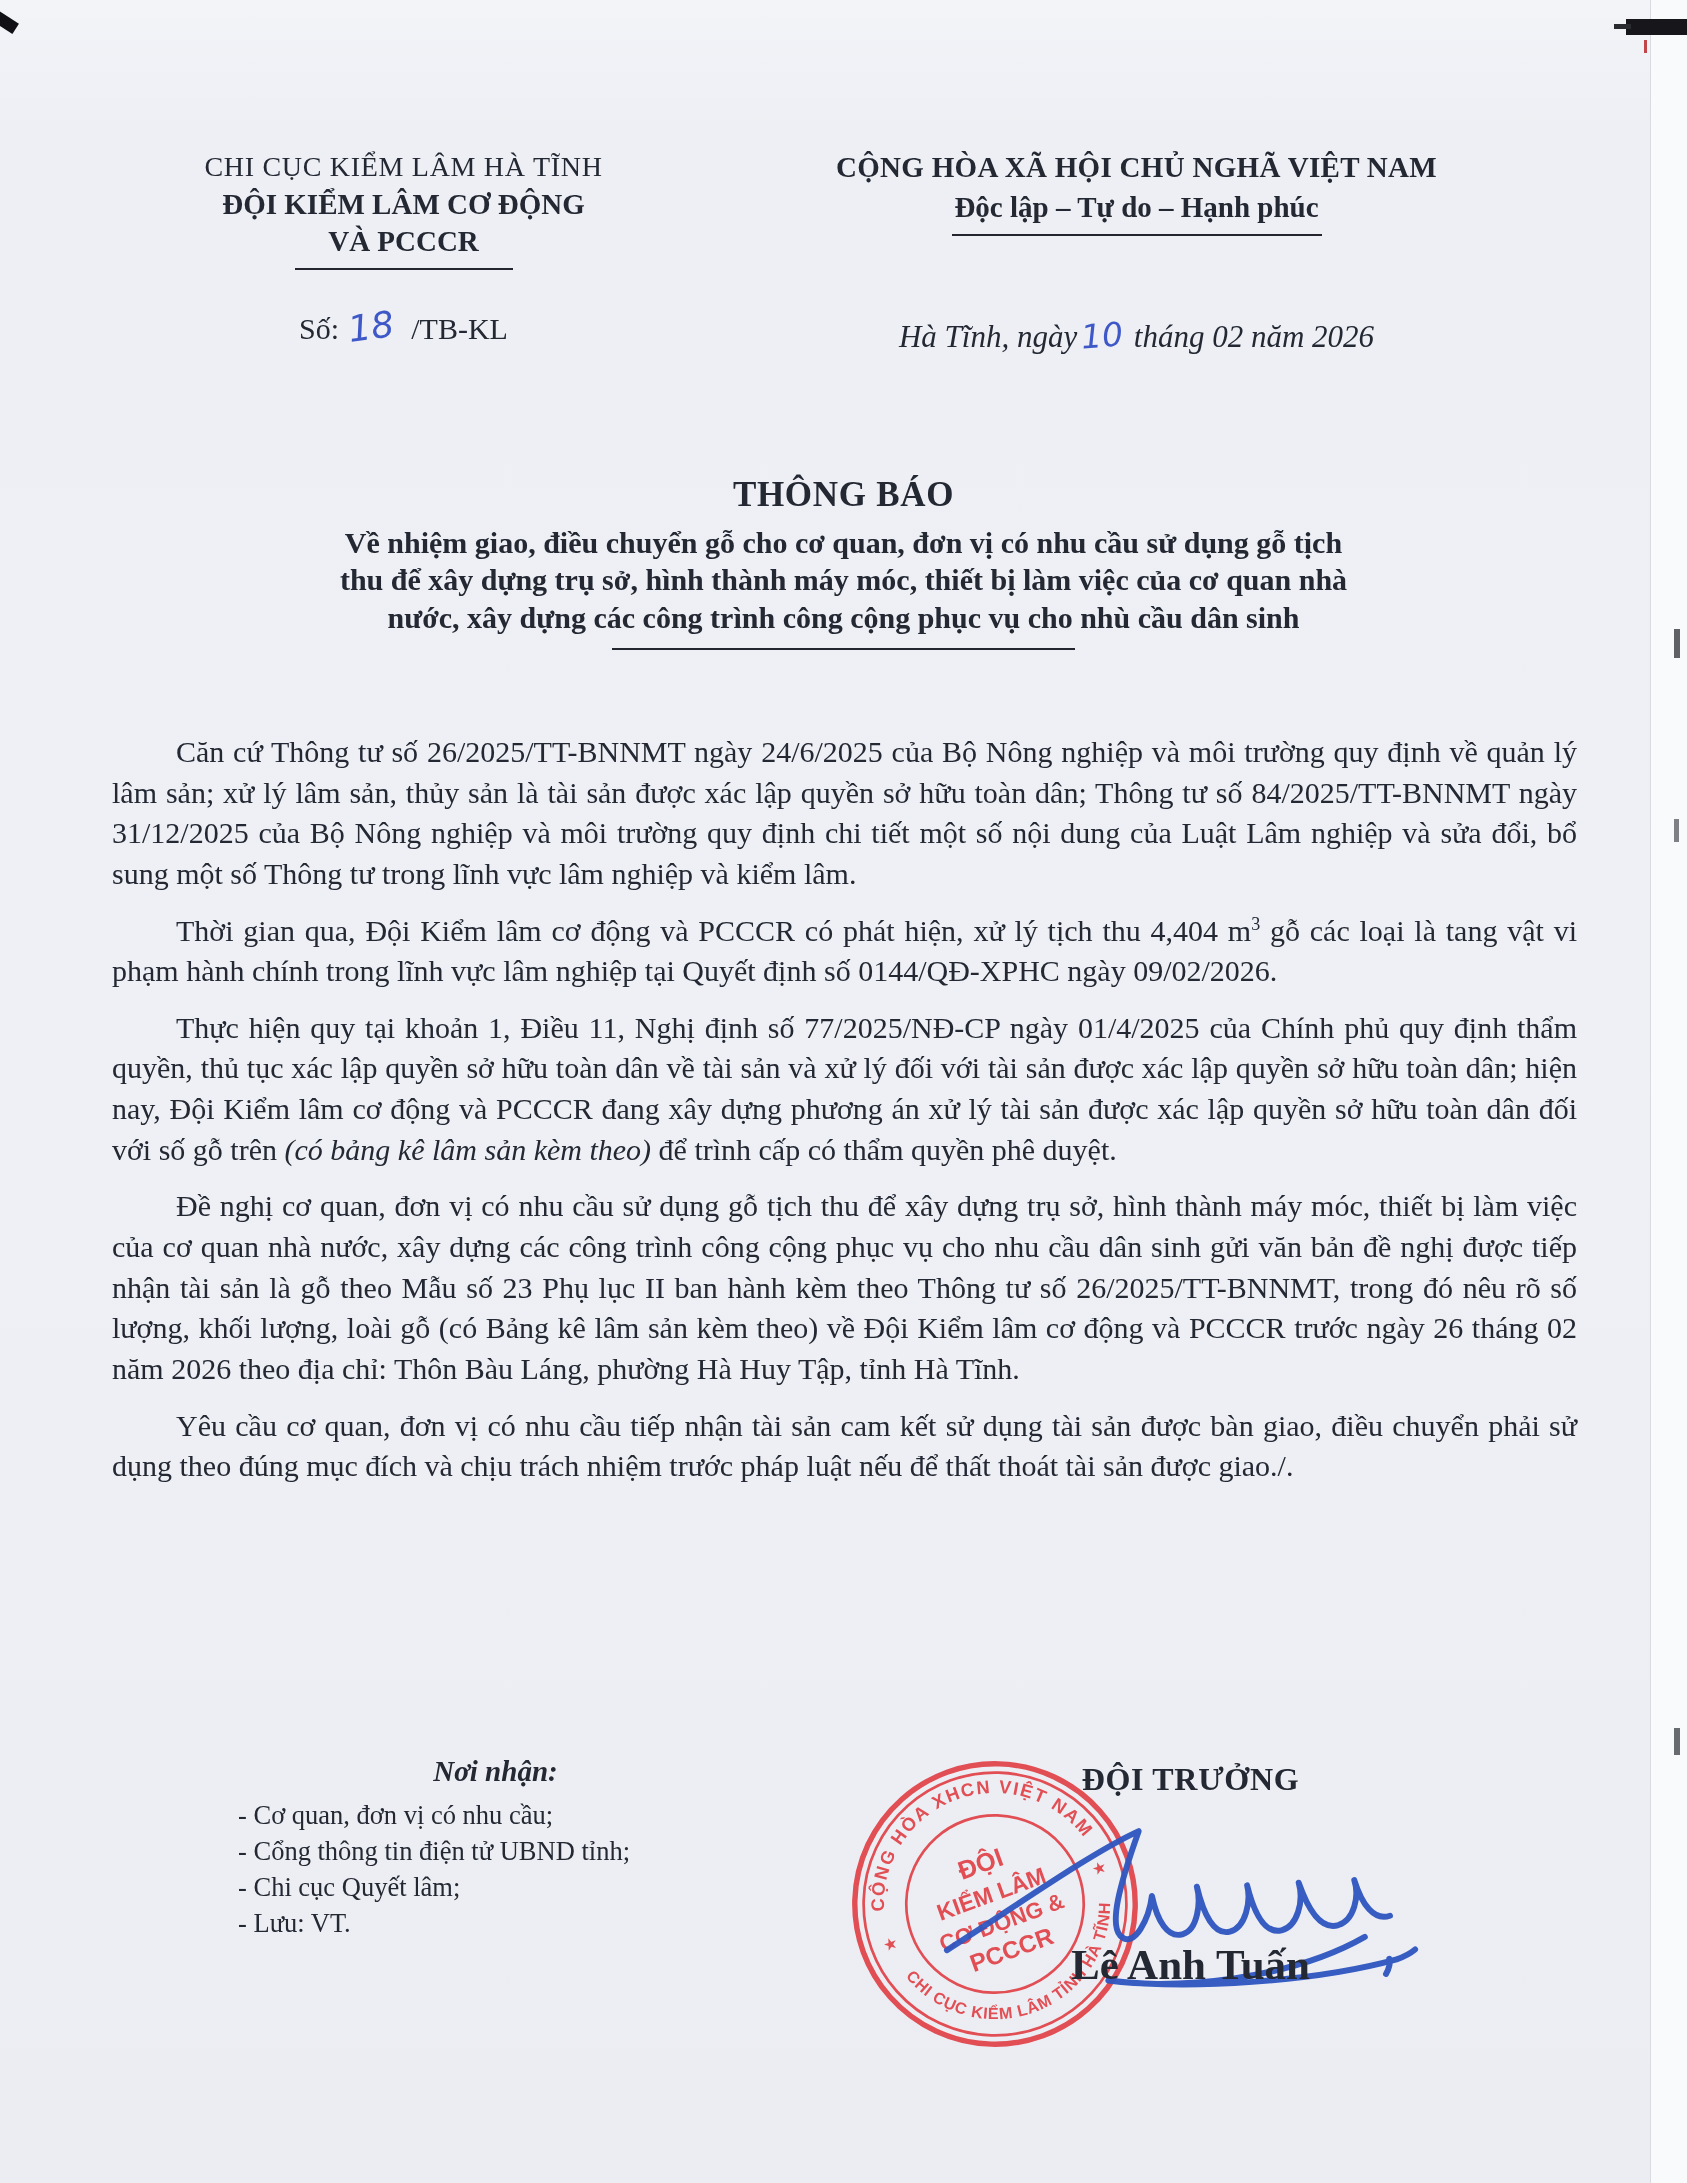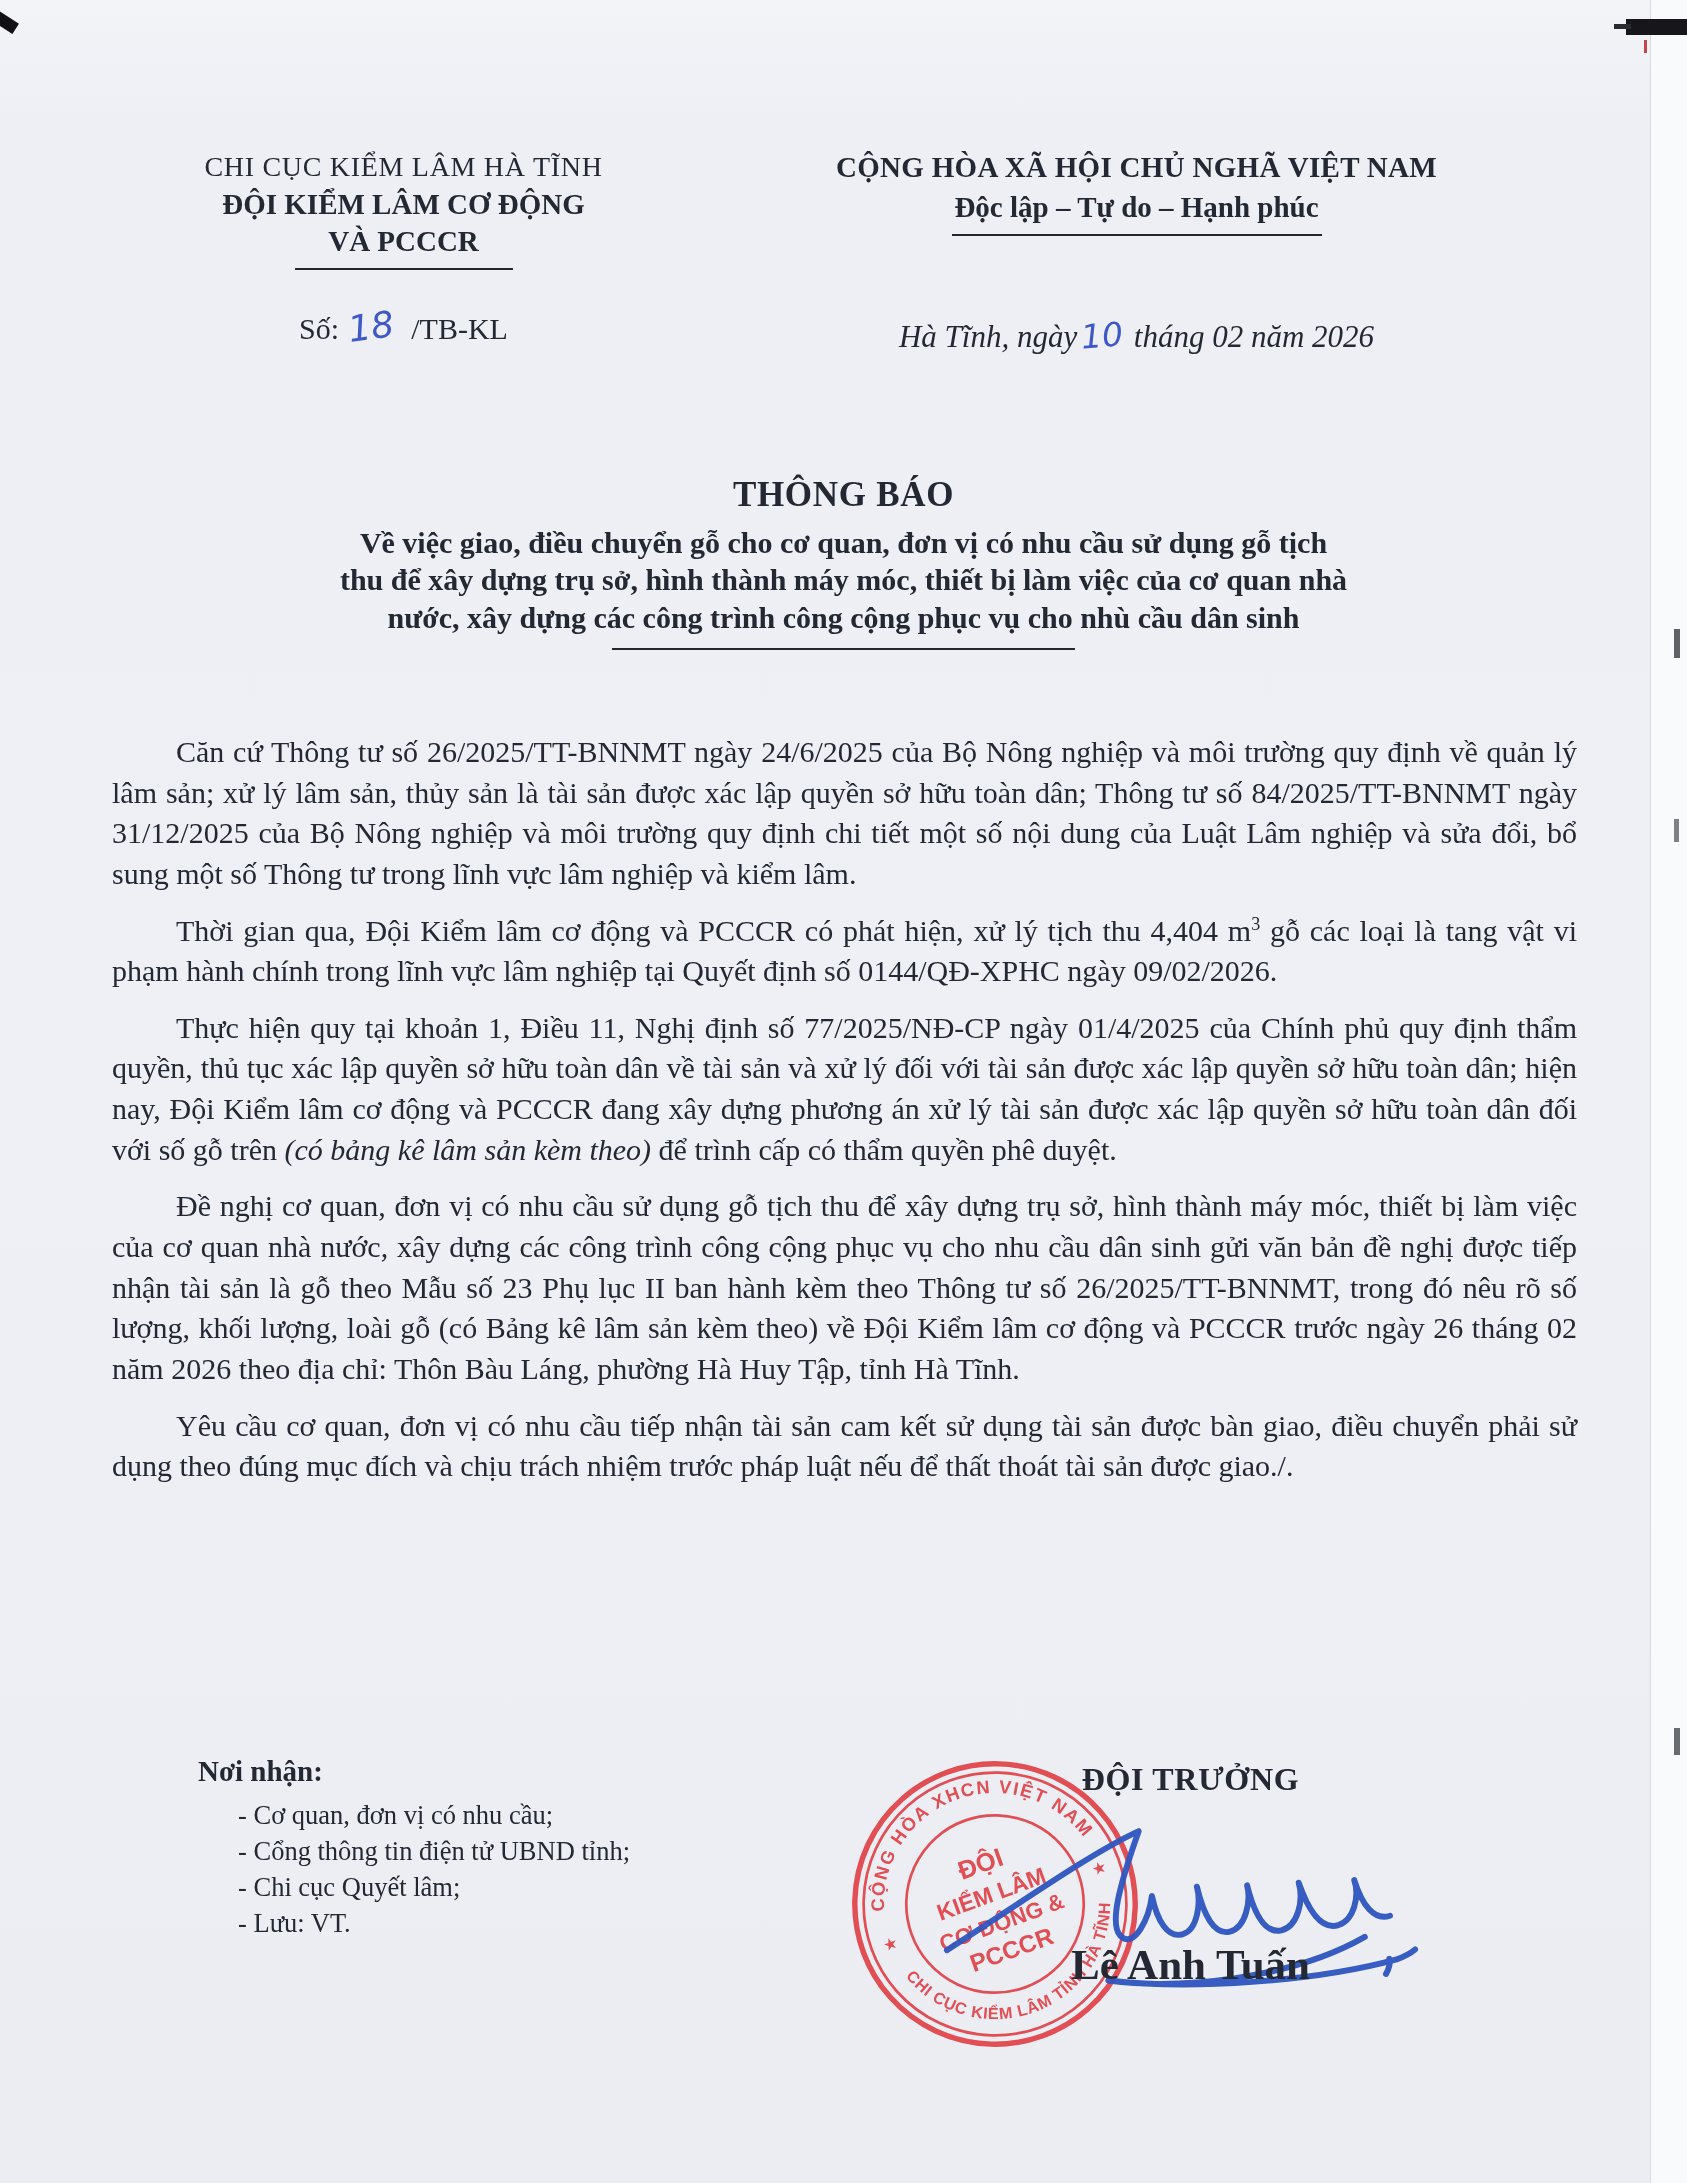--- a/index.html
+++ b/index.html
@@ -47,21 +47,21 @@
   .title-block .tl{font-size:30px;font-weight:bold;line-height:1.24;}
   .title-block .t0{margin-bottom:9.3px;}
   .title-rule{margin:12px auto 0;width:463px;border-bottom:2.6px solid #23262e;}
 
   .body-text{position:absolute;left:96px;top:716px;width:1497px;
     font-size:30px;line-height:1.355;text-align:justify;}
   .body-text p{margin:16px;text-indent:64px;}
   .body-text sup{font-size:0.6em;vertical-align:super;line-height:0;}
 
   .recipients{position:absolute;left:198px;top:1755px;width:595px;}
-  .recipients .label{font-size:29px;font-weight:bold;}
+  .recipients .label{font-size:29px;font-weight:bold;font-style:italic;text-align:center;}
   .recipients ul{list-style:none;margin:9.3px 0 0 40px;padding:0;}
   .recipients li{font-size:26.5px;line-height:1.36;}
 
   .signer-title{position:absolute;left:979px;top:1761px;width:423px;text-align:center;
     font-size:32px;font-weight:bold;letter-spacing:0.7px;}
   .signer-name{position:absolute;left:979px;top:1940px;width:423px;text-align:center;
     font-size:43px;font-weight:bold;}
 
   .seal{position:absolute;left:846px;top:1755px;width:298px;height:298px;
     transform:rotate(-20deg);opacity:.88;}
@@ -96,21 +96,21 @@
     <div class="l1">CỘNG HÒA XÃ HỘI CHỦ NGHÃ VIỆT NAM</div>
     <div class="l2">Độc lập – Tự do – Hạnh phúc</div>
     <div class="hdr-rule"></div>
   </div>
   <div class="date-line">
     <span>Hà Tĩnh, ngày</span><span class="hand">10</span><span>tháng 02 năm 2026</span>
   </div>
 
   <div class="title-block">
     <div class="t0">THÔNG BÁO</div>
-    <div class="tl">Về việc giao, điều chuyển gỗ cho cơ quan, đơn vị có nhu cầu sử dụng gỗ tịch</div>
+    <div class="tl">Về nhiệm giao, điều chuyển gỗ cho cơ quan, đơn vị có nhu cầu sử dụng gỗ tịch</div>
     <div class="tl">thu để xây dựng trụ sở, hình thành máy móc, thiết bị làm việc của cơ quan nhà</div>
     <div class="tl">nước, xây dựng các công trình công cộng phục vụ cho nhù cầu dân sinh</div>
     <div class="title-rule"></div>
   </div>
 
   <div class="body-text">
       <p><span>Căn cứ Thông tư số 26/2025/TT-BNNMT ngày 24/6/2025 của Bộ Nông nghiệp và môi trường quy định về quản lý lâm sản; xử lý lâm sản, thủy sản là tài sản được xác lập quyền sở hữu toàn dân; Thông tư số 84/2025/TT-BNNMT ngày 31/12/2025 của Bộ Nông nghiệp và môi trường quy định chi tiết một số nội dung của Luật Lâm nghiệp và sửa đổi, bổ sung một số Thông tư trong lĩnh vực lâm nghiệp và kiểm lâm.</span></p>
       <p><span>Thời gian qua, Đội Kiểm lâm cơ động và PCCCR có phát hiện, xử lý tịch thu 4,404 m</span><sup>3</sup><span> gỗ các loại là tang vật vi phạm hành chính trong lĩnh vực lâm nghiệp tại Quyết định số 0144/QĐ-XPHC ngày 09/02/2026.</span></p>
       <p><span>Thực hiện quy tại khoản 1, Điều 11, Nghị định số 77/2025/NĐ-CP ngày 01/4/2025 của Chính phủ quy định thẩm quyền, thủ tục xác lập quyền sở hữu toàn dân về tài sản và xử lý đối với tài sản được xác lập quyền sở hữu toàn dân; hiện nay, Đội Kiểm lâm cơ động và PCCCR đang xây dựng phương án xử lý tài sản được xác lập quyền sở hữu toàn dân đối với số gỗ trên </span><span style="font-style: italic;">(có bảng kê lâm sản kèm theo)</span><span> để trình cấp có thẩm quyền phê duyệt.</span></p>
       <p><span>Đề nghị cơ quan, đơn vị có nhu cầu sử dụng gỗ tịch thu để xây dựng trụ sở, hình thành máy móc, thiết bị làm việc của cơ quan nhà nước, xây dựng các công trình công cộng phục vụ cho nhu cầu dân sinh gửi văn bản đề nghị được tiếp nhận tài sản là gỗ theo Mẫu số 23 Phụ lục II ban hành kèm theo Thông tư số 26/2025/TT-BNNMT, trong đó nêu rõ số lượng, khối lượng, loài gỗ (có Bảng kê lâm sản kèm theo) về Đội Kiểm lâm cơ động và PCCCR trước ngày 26 tháng 02 năm 2026 theo địa chỉ: Thôn Bàu Láng, phường Hà Huy Tập, tỉnh Hà Tĩnh.</span></p>

